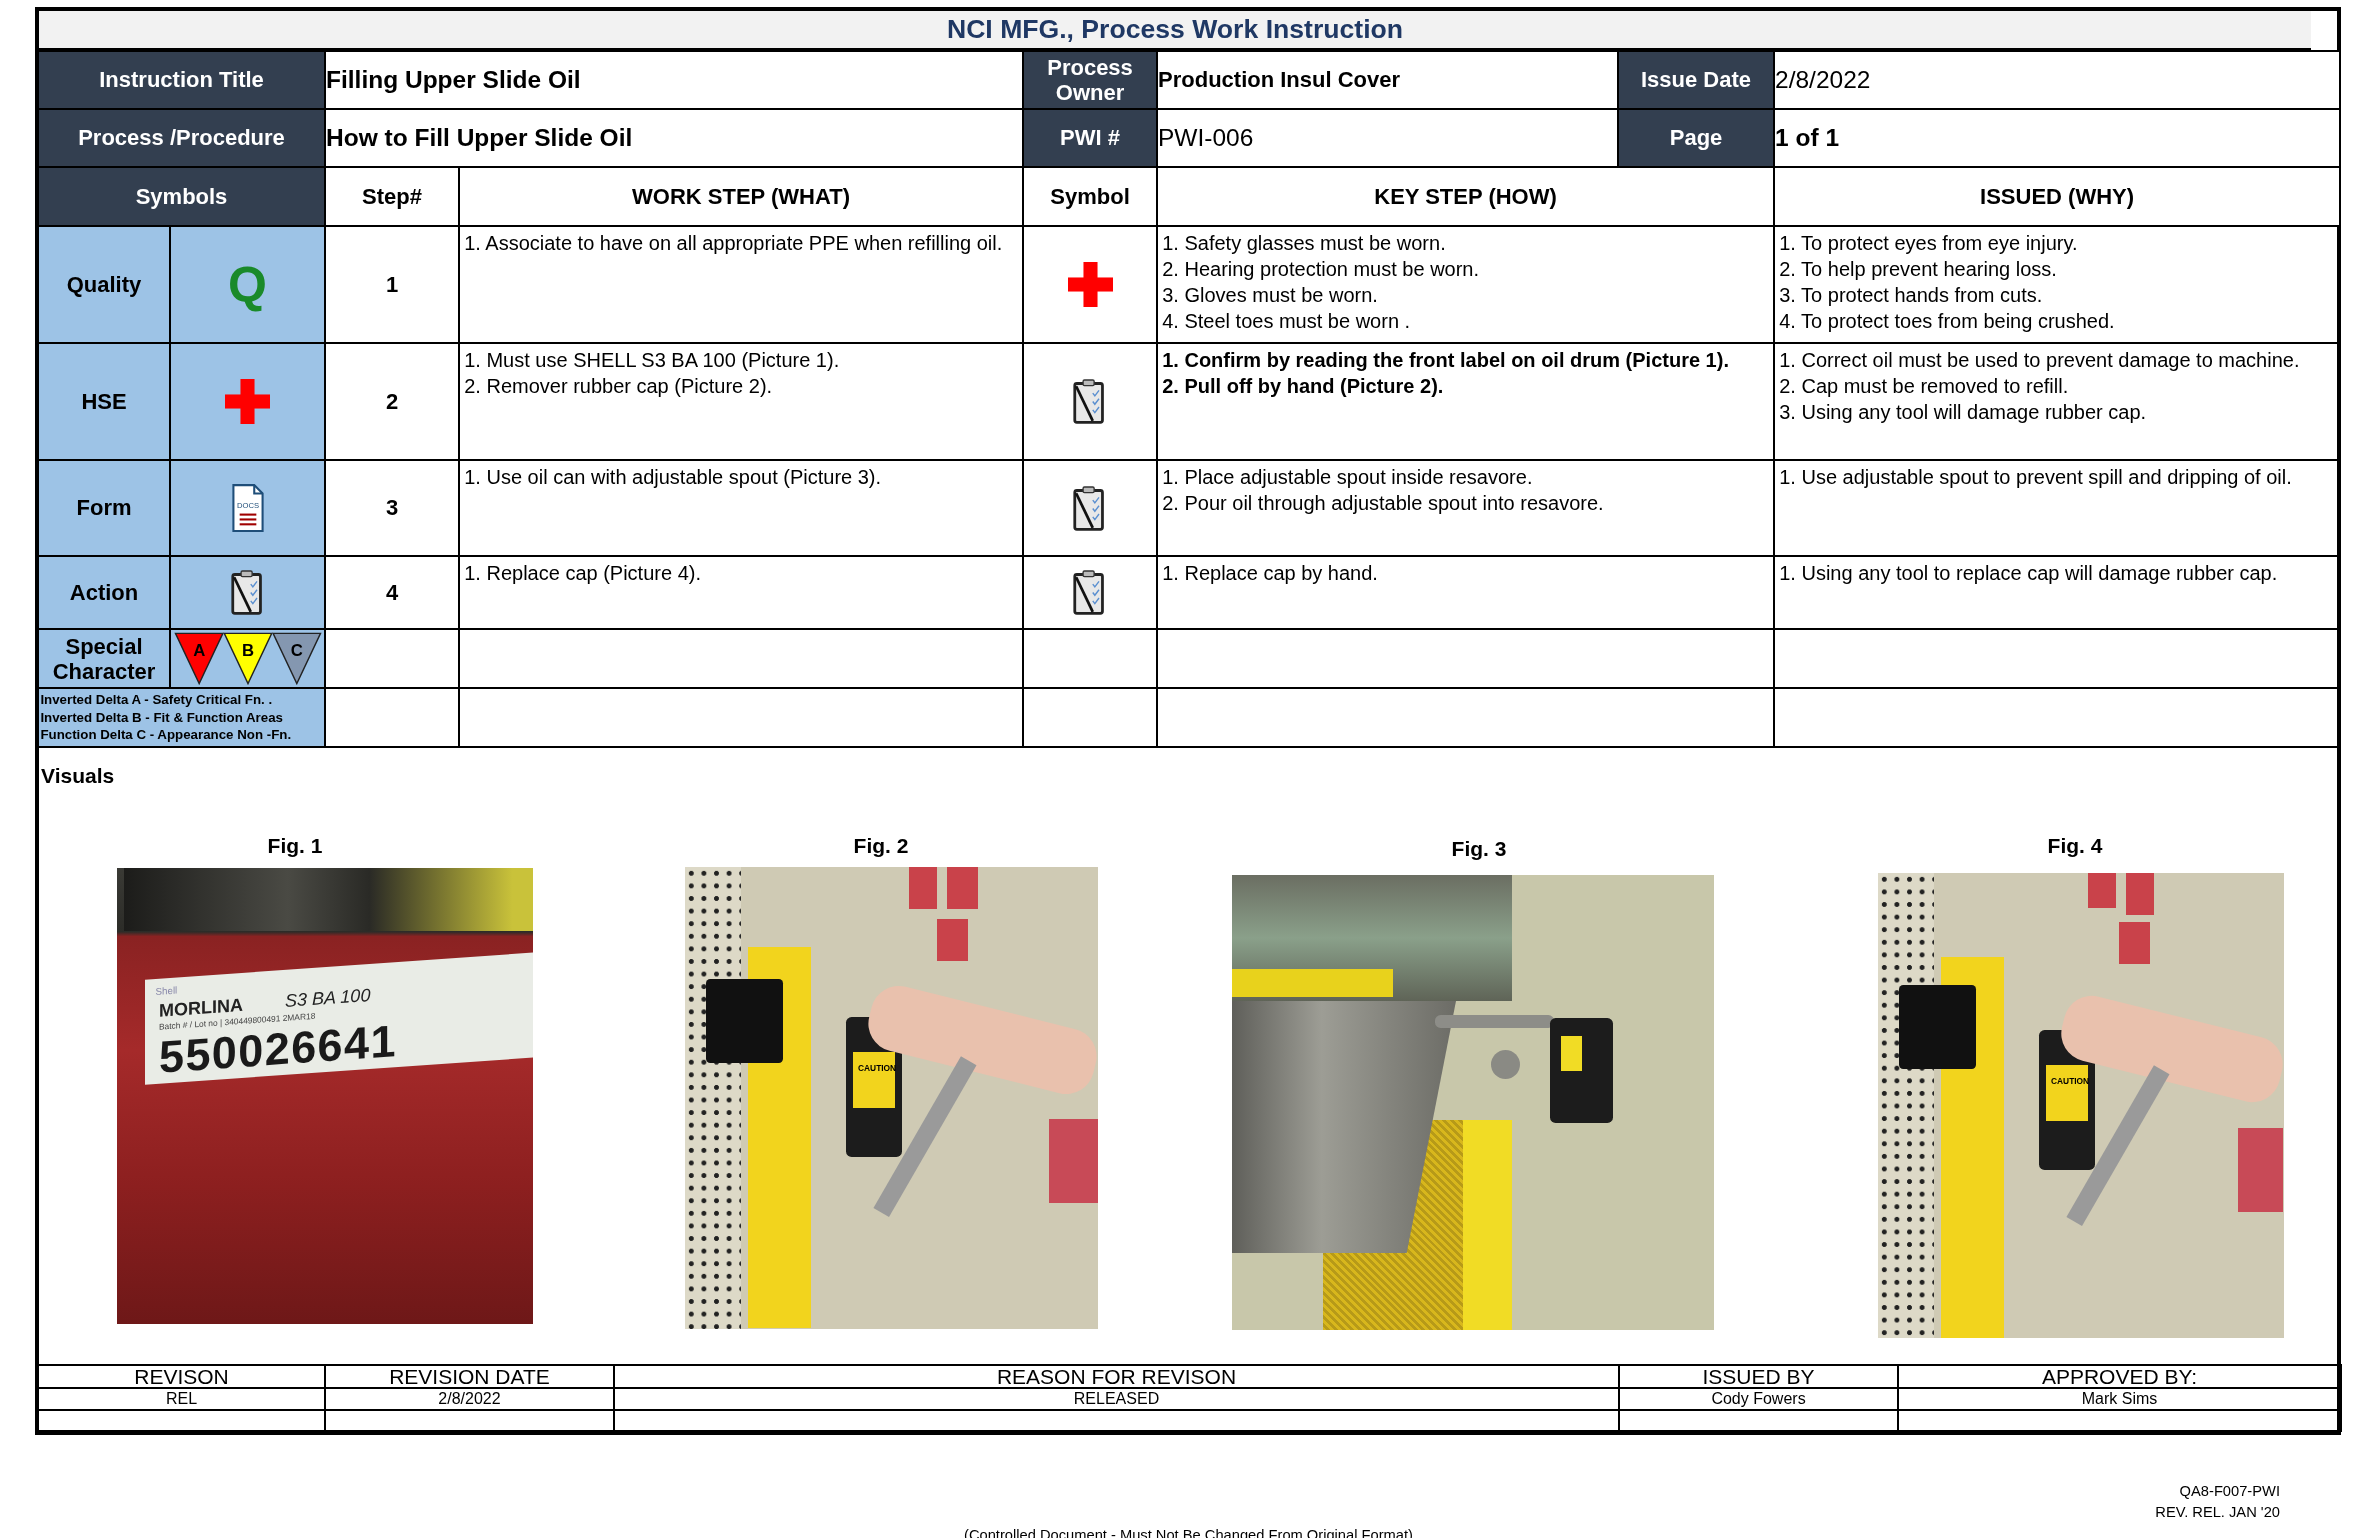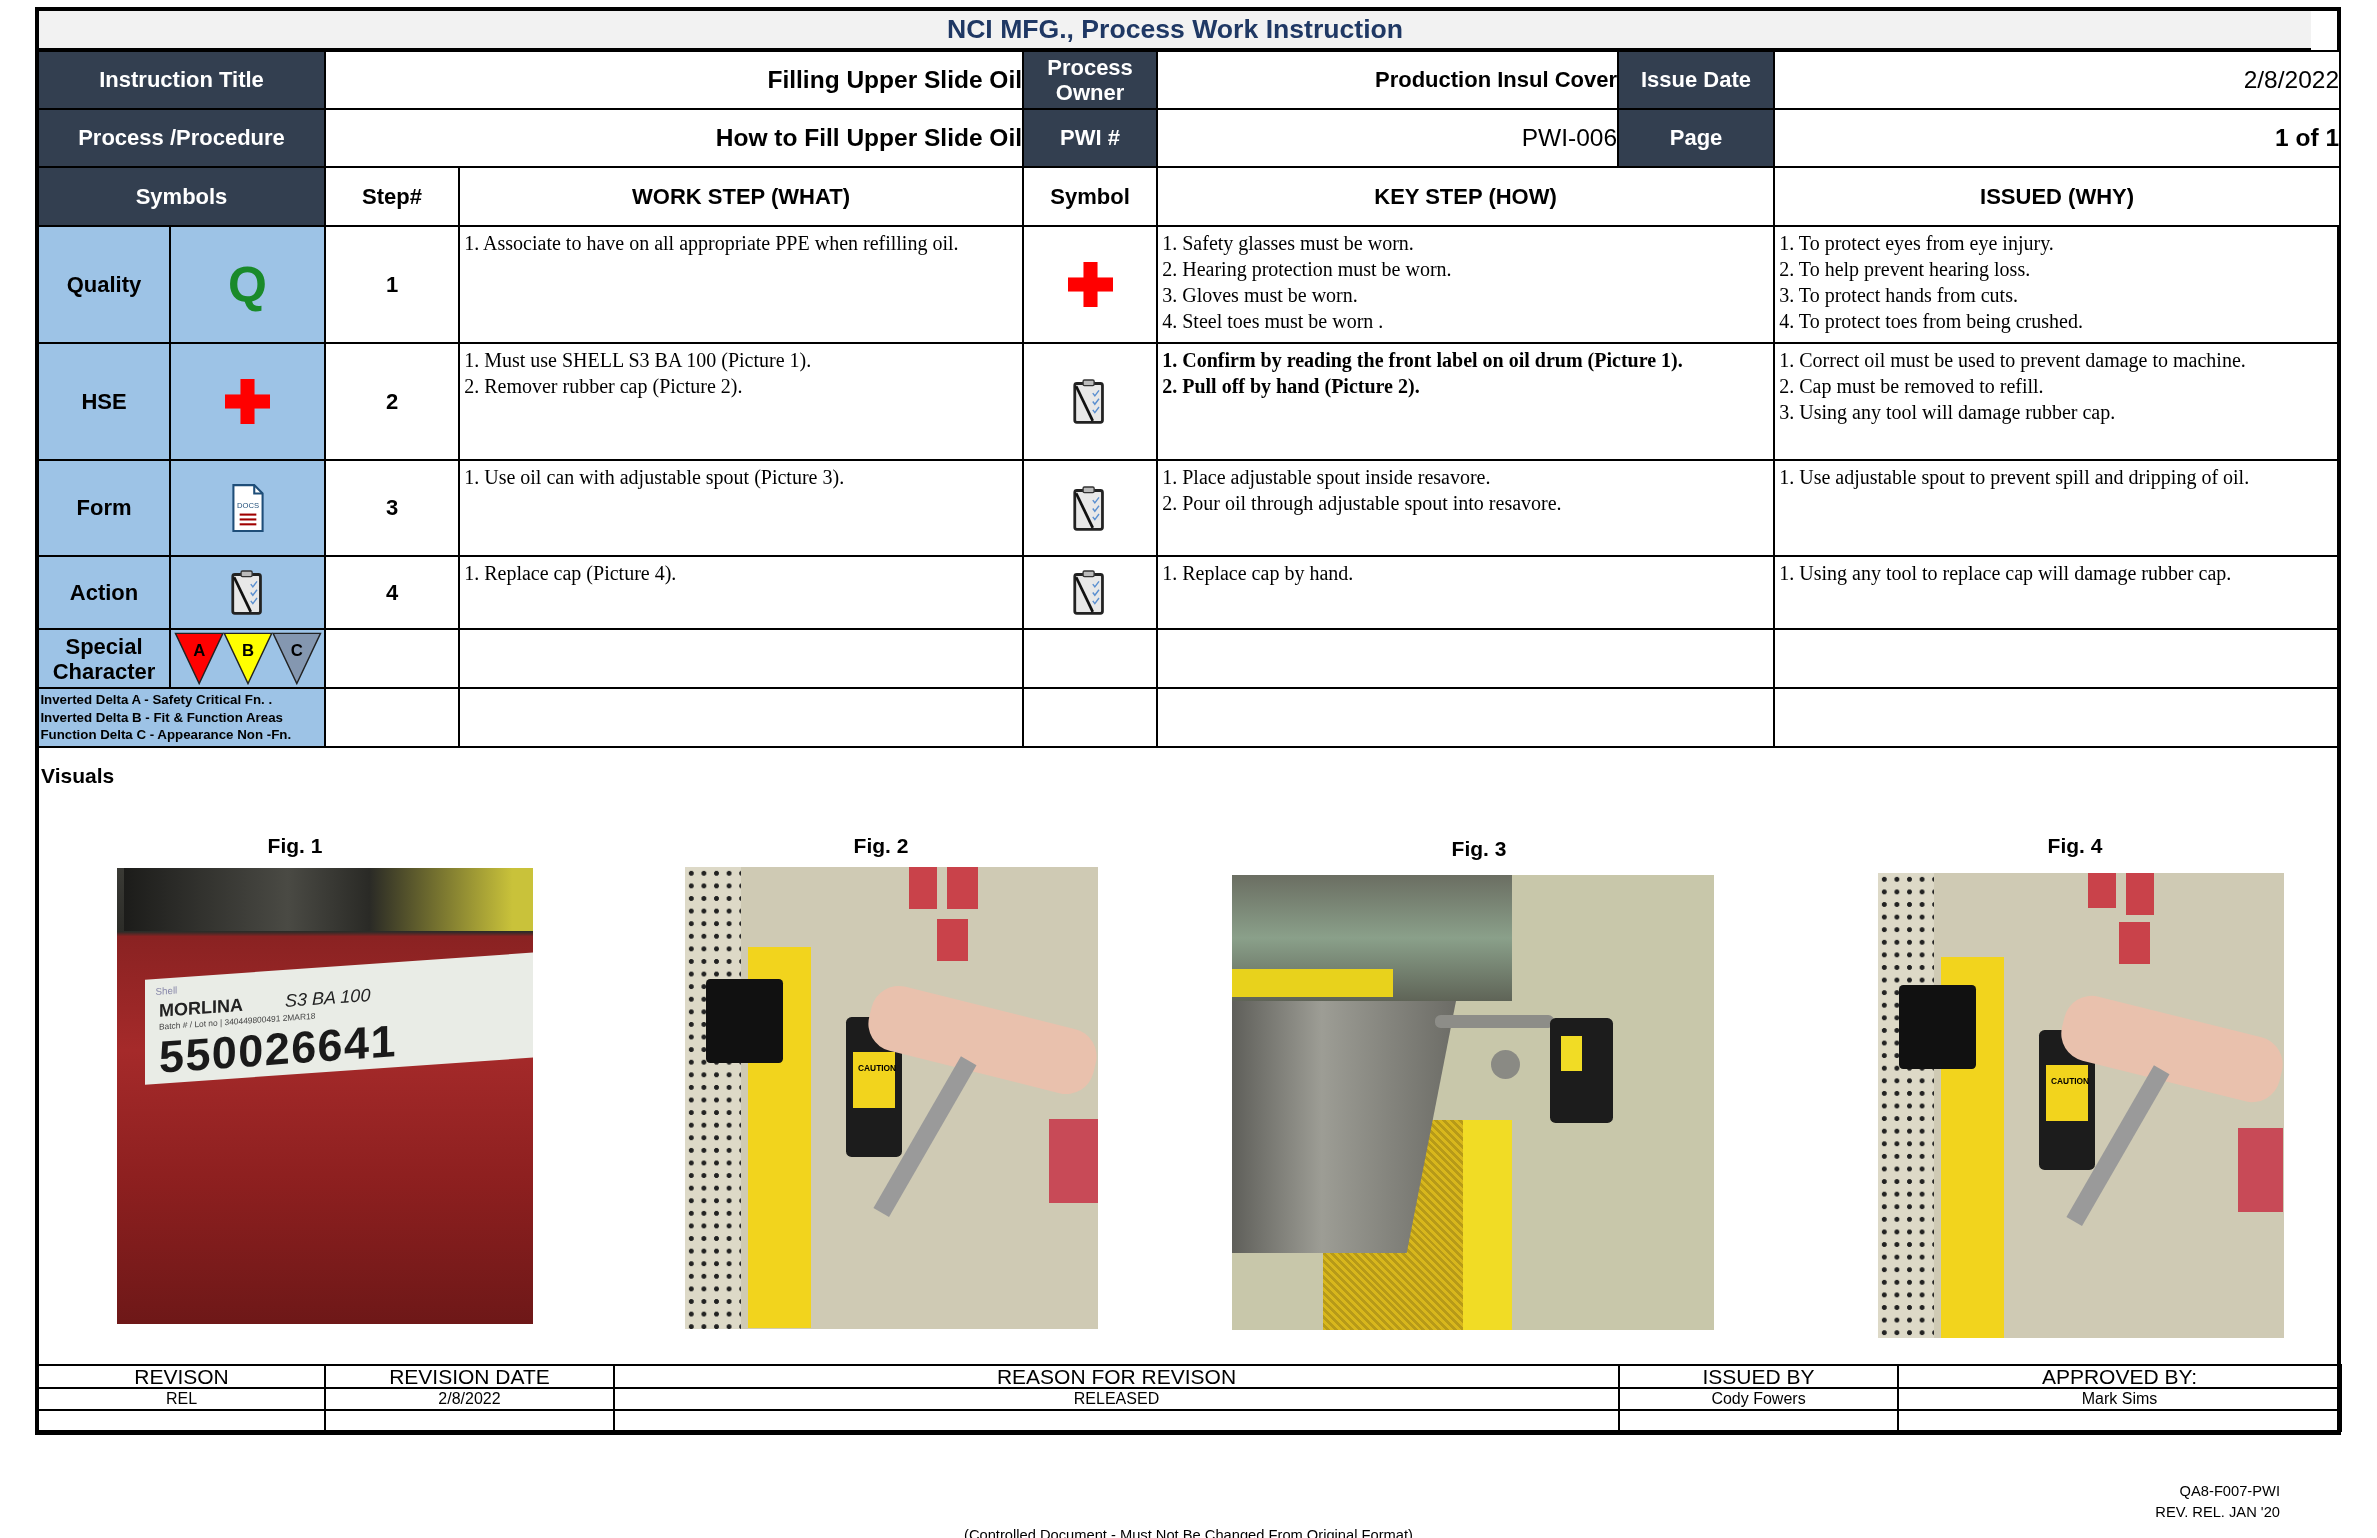--- a/index.html
+++ b/index.html
@@ -6,27 +6,27 @@
   body { width: 2377px; height: 1538px; position: relative; overflow: hidden;
          font-family: "Liberation Sans", "DejaVu Sans", sans-serif; color: #000; }
   .abs { position: absolute; box-sizing: border-box; }
   .frame { left: 35px; top: 7px; width: 2306px; height: 1428px; border: 4.2px solid #000; }
   .title-band { left: 39px; top: 11.2px; width: 2272px; height: 39px; background: #f2f2f2;
                 display: flex; align-items: center; justify-content: center;
                 font-weight: bold; font-size: 26.6px; color: #1f3864; border-bottom: 2.8px solid #000; }
   table.grid { position: absolute; border-collapse: collapse; table-layout: fixed; }
   table.grid td { border: 2.1px solid #000; padding: 0; vertical-align: middle; }
   .hdr-dark { background: #333f50; color: #fff; font-weight: bold; font-size: 22px; text-align: center; }
-  .val { background: #fff; font-weight: bold; font-size: 24.5px; text-align: right; }
+  .val { background: #fff; font-weight: bold; font-size: 24.5px; text-align: left; }
   .val-normal { font-weight: normal; }
   .colhdr { background: #fff; font-weight: bold; font-size: 22px; text-align: center; }
   .sym-label { background: #9dc3e6; font-weight: bold; font-size: 22px; text-align: center; }
   .sym-icon { background: #9dc3e6; text-align: center; }
   .step-num { font-weight: bold; font-size: 22px; text-align: center; }
-  .txt { font-size: 20px; line-height: 26px; vertical-align: top !important; padding: 2.8px 4.2px 0 4.2px !important; font-family: Liberation Serif, serif; }
+  .txt { font-size: 20px; line-height: 26px; vertical-align: top !important; padding: 2.8px 4.2px 0 4.2px !important; }
   .txt div { white-space: normal; }
   .bold-txt { font-weight: bold; }
   .legend { background: #9dc3e6; font-size: 13.3px; line-height: 17.5px; font-weight: bold; vertical-align: top !important; padding: 2.1px 1.4px !important; }
   .visuals-label { left: 41px; top: 764px; font-weight: bold; font-size: 21px; }
   .fig-label { font-weight: bold; font-size: 21px; text-align: center; width: 210px; }
   .photo { overflow: hidden; }
   table.rev { position: absolute; border-collapse: collapse; table-layout: fixed; }
   table.rev td { border: 2.1px solid #000; text-align: center; padding: 0; }
   .rev-h { font-size: 21px; height: 21px; line-height: 21px; }
   .rev-d { font-size: 16px; font-weight: normal; height: 19.6px; line-height: 19.6px; }

